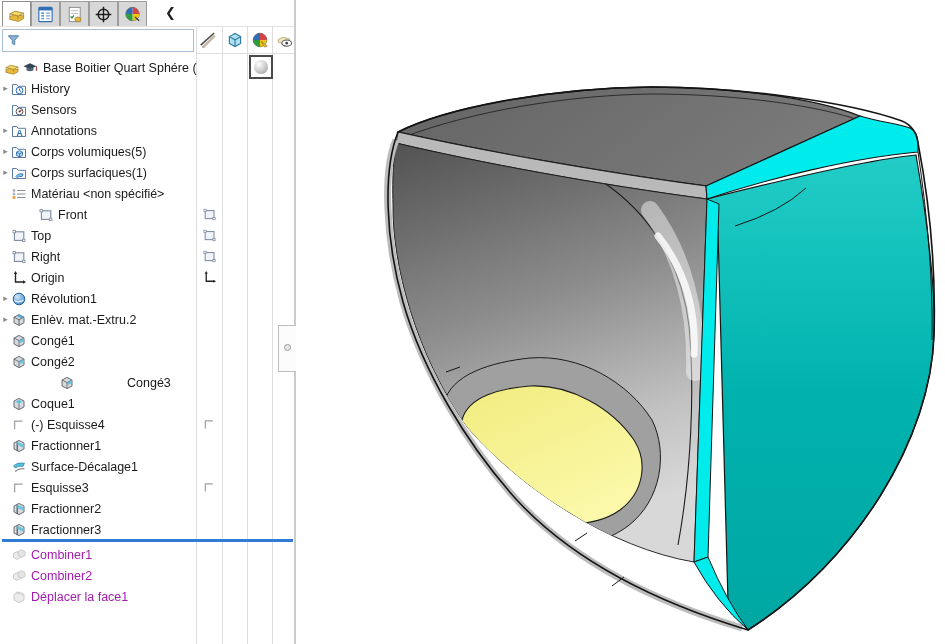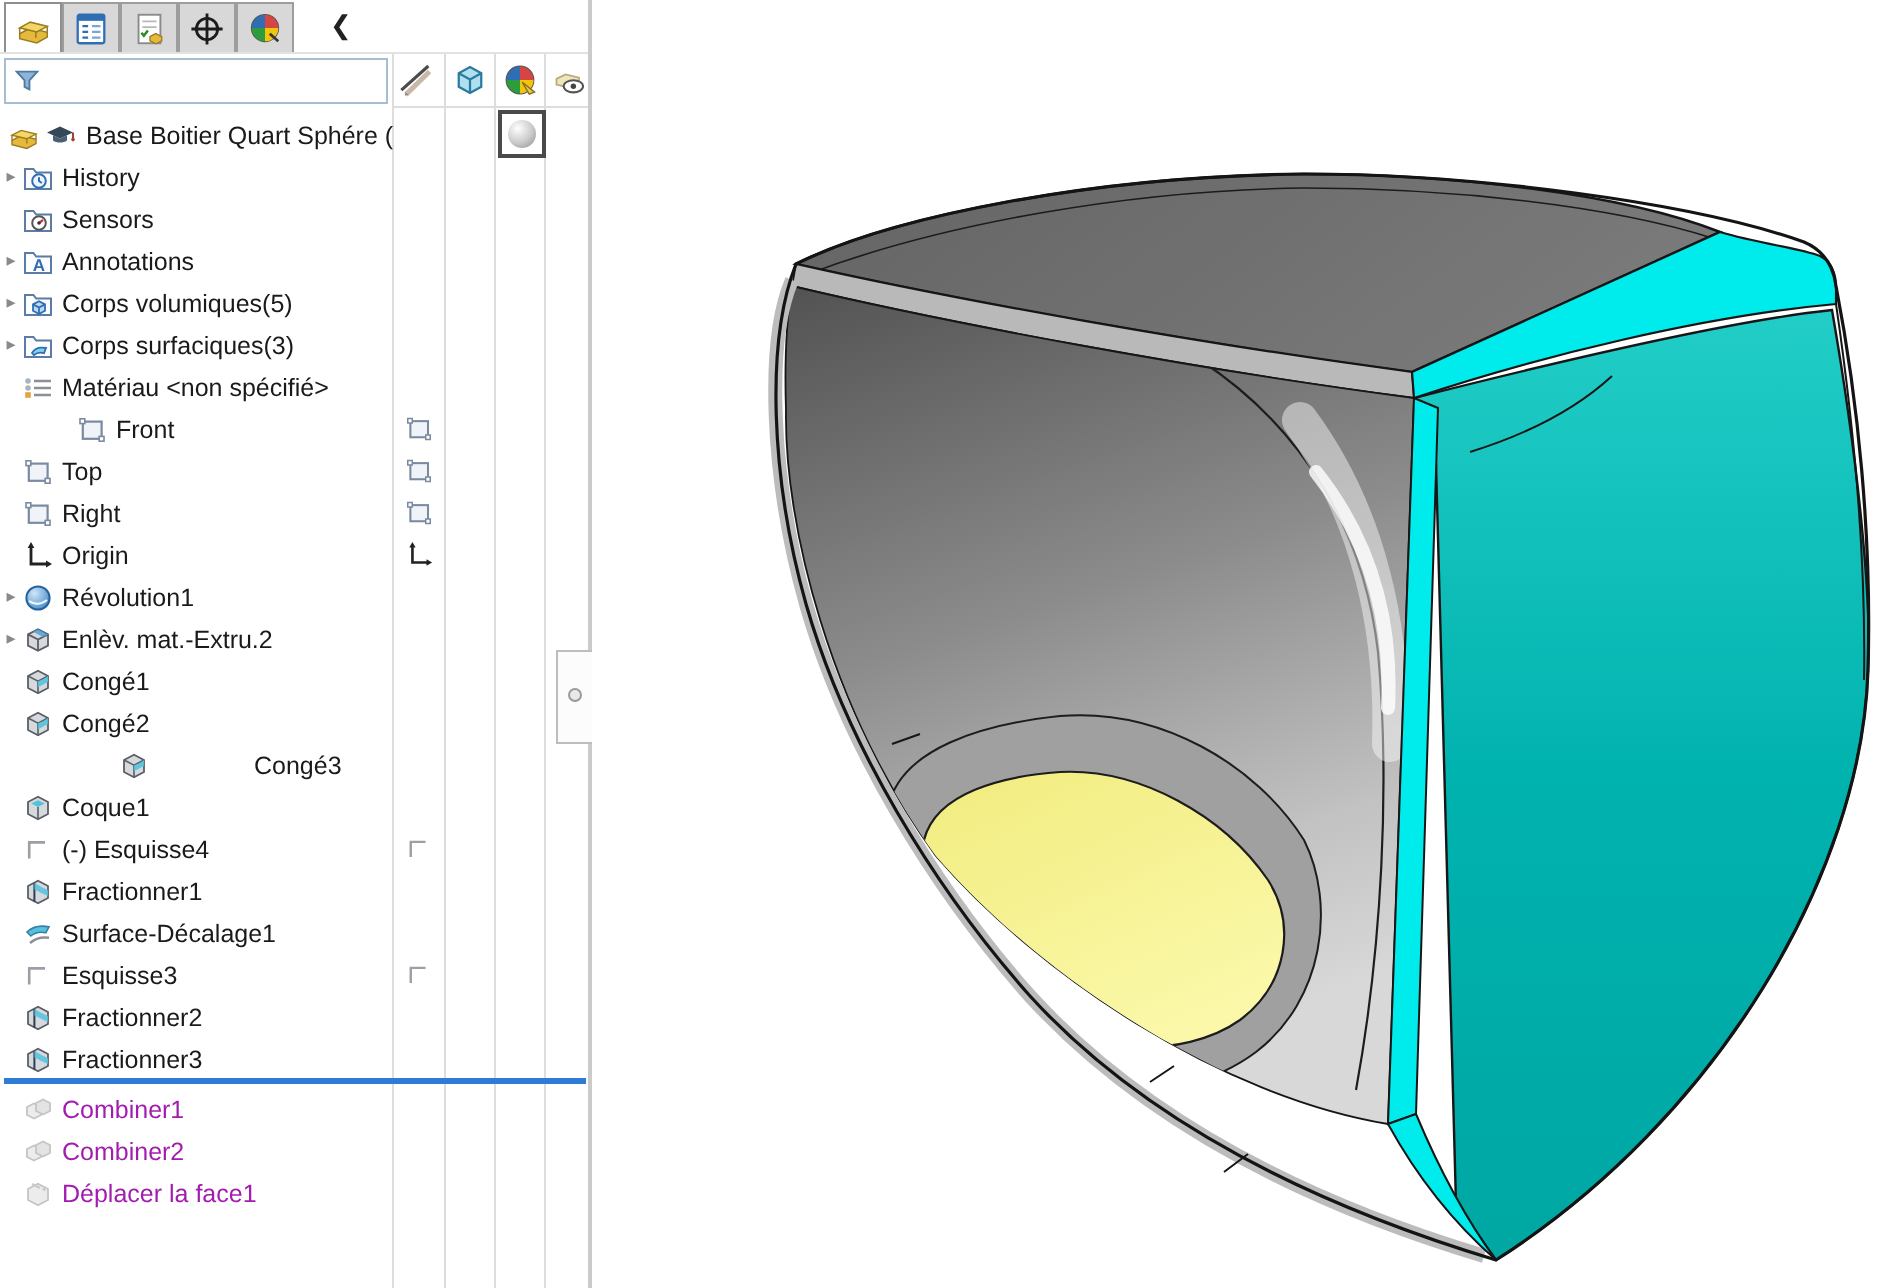--- a/index.html
+++ b/index.html
@@ -268,21 +268,21 @@
           <span class="lbl">Corps volumiques(5)</span>
         </div>
         <div class="row" style="top: 162px;">
           <span class="arr">▸</span>
           <span class="ti">
             <svg viewBox="0 0 16 16">
               <path d="M1.5 3.5h4.2l1.4 1.8h7.4v8.2H1.5z" fill="#fdfdfd" stroke="#5a7ca6"></path>
               <path d="M5 11.5q2-3.5 7-2.5l-1 2.6q-3-.9-5 1z" fill="#7fd4e8" stroke="#2f6eb5" stroke-width=".9"></path>
             </svg>
           </span>
-          <span class="lbl">Corps surfaciques(3)</span>
+          <span class="lbl">Corps surfaciques(1)</span>
         </div>
         <div class="row" style="top: 183px;">
           <span class="arr"></span>
           <span class="ti">
             <svg viewBox="0 0 16 16">
               <path d="M6 4.5h8.5M6 8h8.5M6 11.5h8.5" stroke="#8a9096" stroke-width="1.2"></path>
    <circle cx="3" cy="4.5" r="1.4" fill="#aab4bd"></circle>
               <circle cx="3" cy="8" r="1.4" fill="#aab4bd"></circle>
    <rect x="1.6" y="10.1" width="2.8" height="2.8" fill="#e8a33d"></rect>
             </svg>

